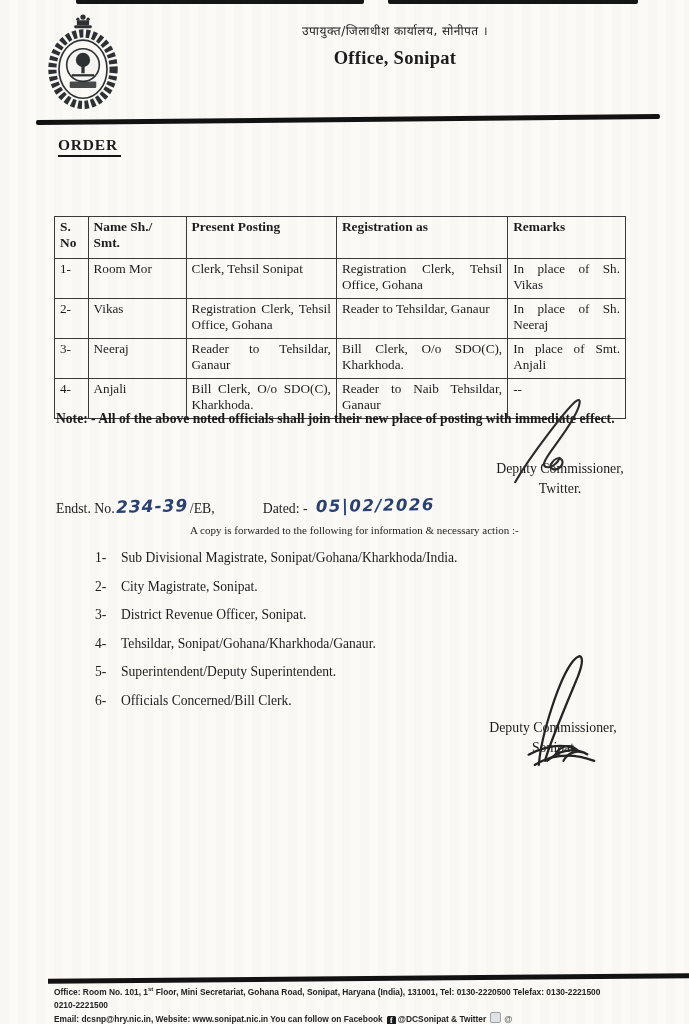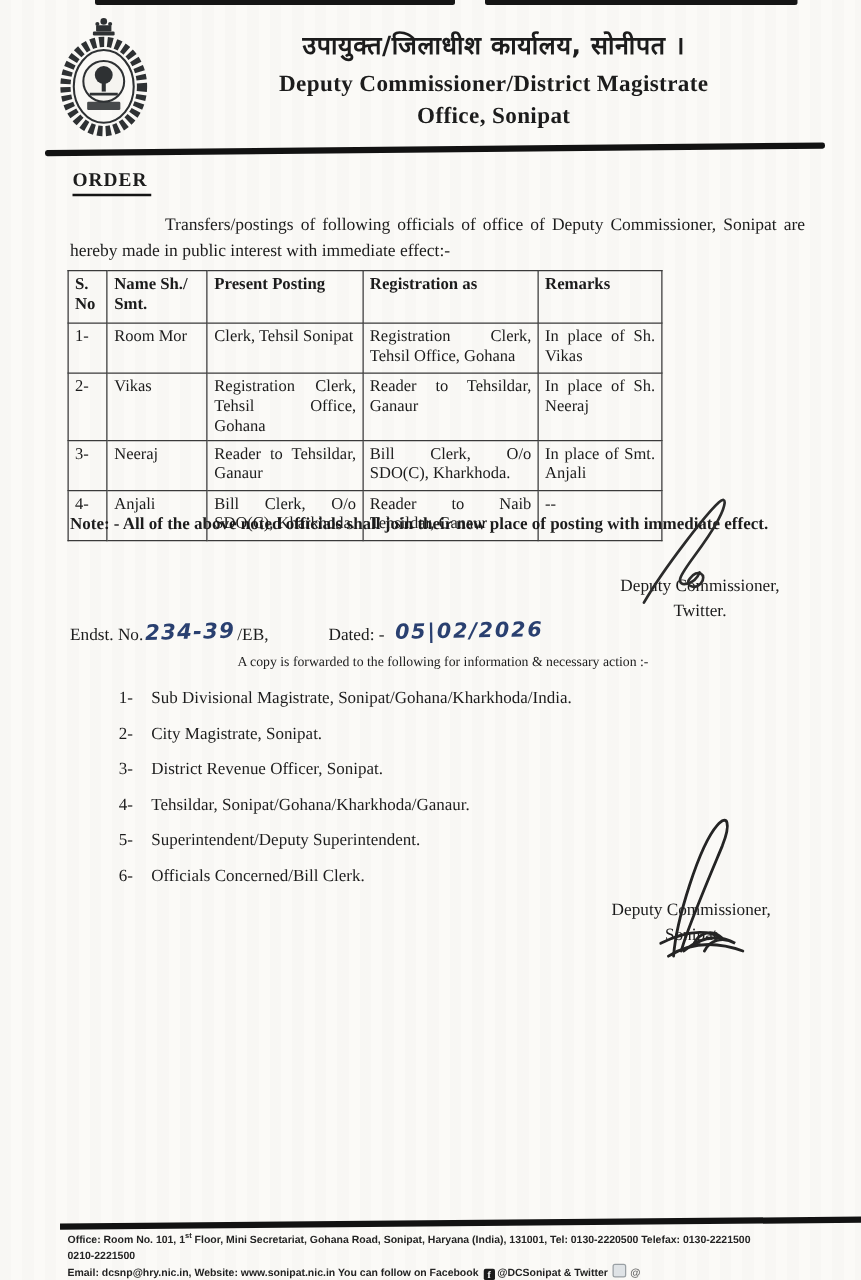--- a/index.html
+++ b/index.html
@@ -7,26 +7,26 @@
     position:relative;width:689px;height:1024px;margin:0 auto;overflow:hidden;
     background:#fbfaf7;
     background-image:repeating-linear-gradient(90deg, rgba(60,60,60,0.015) 0 9px, rgba(255,255,255,0) 9px 18px);
     font-family:"Liberation Serif", serif;color:#1c1c1c;
   }
   .topbar{position:absolute;top:0;height:4px;background:#151515;border-radius:0 0 2px 2px;}
   .topbar.b1{left:76px;width:288px;}
   .topbar.b2{left:388px;width:250px;}
   .emblem{position:absolute;left:46px;top:12px;width:74px;height:98px;}
   .header-text{position:absolute;left:138px;top:22px;width:514px;text-align:center;}
-  .hindi-title{font-family:"DejaVu Sans", sans-serif;font-weight:bold;font-size:20px;letter-spacing:0.5px;margin-bottom:7px;}
+  .hindi-title{font-family:"DejaVu Sans", sans-serif;font-weight:normal;font-size:12px;letter-spacing:0.5px;margin-bottom:7px;}
   .en-title{font-weight:bold;font-size:18.5px;line-height:1.35;letter-spacing:0.3px;}
   .header-rule{position:absolute;left:36px;top:117px;width:624px;height:5px;background:#121212;transform:rotate(-0.55deg);border-radius:2px;}
   .order-heading{position:absolute;left:58px;top:136px;font-weight:bold;font-size:15.5px;letter-spacing:0.8px;border-bottom:2.5px solid #141414;padding:0 3px 1px 0;}
   .intro{position:absolute;left:56px;top:170px;width:588px;font-size:14px;line-height:1.5;text-align:justify;text-indent:76px;}
-  table.order-table{position:absolute;left:54px;top:216px;width:476px;border-collapse:collapse;font-size:13.2px;}
+  table.order-table{position:absolute;left:54px;top:216px;width:572px;border-collapse:collapse;font-size:13.2px;}
   .order-table th,.order-table td{border:1.4px solid #3a3a3a;padding:2px 5px 3px 5px;vertical-align:top;line-height:1.2;}
   .order-table th{text-align:left;font-size:13.4px;height:36px;}
   .order-table td{height:34px;}
   .order-table .just{text-align:justify;}
   .note-line{position:absolute;left:56px;top:411px;width:592px;font-weight:bold;font-size:13.6px;}
   .sig1{position:absolute;left:500px;top:395px;width:100px;height:92px;z-index:3;}
   .dc-block1{position:absolute;left:468px;top:459px;width:184px;text-align:center;font-size:13.8px;line-height:1.45;}
   .endst-line{position:absolute;left:56px;top:497px;width:560px;font-size:13.8px;}
   .hand{font-family:"DejaVu Sans", sans-serif;font-style:italic;font-weight:bold;color:#2a4070;display:inline-block;}
   .hand.no{font-size:17px;letter-spacing:1px;transform:rotate(-1.5deg);margin:0 2px 0 1px;position:relative;top:-1px;}
@@ -68,29 +68,27 @@
       <circle cx="36" cy="52" r="16" fill="#f5f4f0" stroke="#2e3133" stroke-width="1.6"></circle>
       <circle cx="36" cy="47" r="7" fill="#2e3133"></circle>
       <rect x="34.4" y="52" width="3.2" height="8" fill="#2e3133"></rect>
       <path d="M25,62 h22" stroke="#2e3133" stroke-width="2.2"></path>
       <rect x="23" y="68" width="26" height="6.5" rx="1" fill="#2e3133" opacity="0.88"></rect>
     </svg>
   </div>
 
   <div class="header-text">
     <div class="hindi-title">उपायुक्त/जिलाधीश कार्यालय, सोनीपत ।</div>
-    <div class="en-title">Deputy Commissioner/District Magistrate</div>
     <div class="en-title">Office, Sonipat</div>
   </div>
 
   <div class="header-rule"></div>
 
   <div class="order-heading">ORDER</div>
 
-  <div class="intro">Transfers/postings of following officials of office of Deputy Commissioner, Sonipat are hereby made in public interest with immediate effect:-</div>
 
   <table class="order-table">
     <colgroup>
       <col style="width:34px">
         <col style="width:102px">
         <col style="width:156px">
         <col style="width:178px">
         <col style="width:122px">
     </colgroup>
     <tbody>

